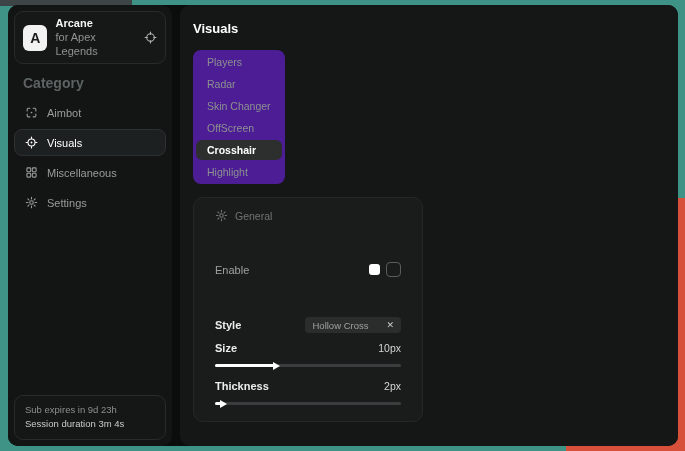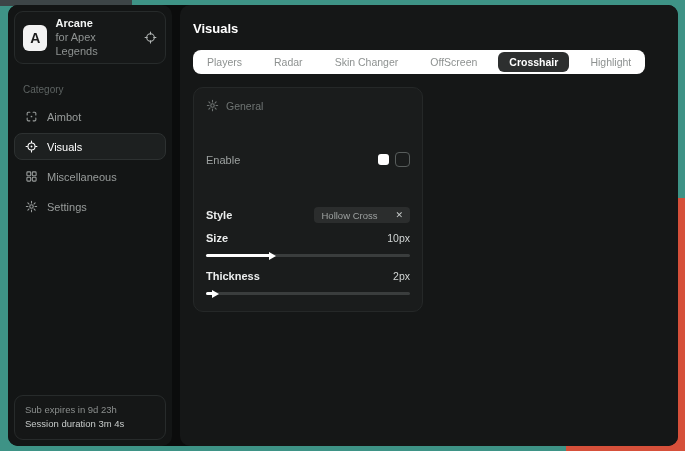--- a/index.html
+++ b/index.html
@@ -16,42 +16,42 @@
            padding:6px;box-sizing:border-box;display:flex;flex-direction:column;margin-right:8px;}
   .brand{border:1px solid #272b2b;border-radius:9px;padding:5px 8px;display:flex;
          align-items:center;gap:8px;background:#161818;}
   .logo{width:26px;height:26px;background:#f2f2f2;border-radius:6px;display:flex;
         align-items:center;justify-content:center;color:#1a1a1a;font-weight:700;font-size:14px;}
   .brand-text{display:flex;flex-direction:column;line-height:1.25;}
   .brand-name{font-size:11px;font-weight:700;color:#f3f5f4;}
   .brand-sub{font-size:11px;color:#8e9291;}
   .brand .icon{margin-left:auto;color:#b4b8b7;}
 
-  .category-label{font-size:10px;color:#5d6362;margin:20px 9px 8px;}
+  .category-label{font-size:14px;color:#5d6362;margin:11px 9px 8px;font-weight:bold;}
   .nav{display:flex;flex-direction:column;gap:3px;}
   .nav-item{height:25px;display:flex;align-items:center;gap:9px;padding:0 10px;
             border-radius:8px;color:#989c9b;font-size:11px;border:1px solid transparent;cursor:default;}
   .nav-item.selected{background:#1d2020;border-color:#2d3131;color:#ffffff;}
   .icon{display:inline-flex;}
   .icon svg{width:13px;height:13px;display:block;fill:none;stroke:currentColor;
             stroke-width:2;stroke-linecap:round;stroke-linejoin:round;}
   .status-box{margin-top:auto;border:1px solid #272b2b;border-radius:9px;
               padding:7px 10px;font-size:9.5px;line-height:1.55;background:#151717;}
   .status-dim{color:#8b8f8e;}
   .status-bright{color:#c8cccb;}
 
   
   .content{flex:1;background:#151717;border-radius:10px;padding:12px 13px;box-sizing:border-box;}
   .page-title{font-size:13px;font-weight:700;color:#ffffff;margin:4px 0 14px;}
-  .tabs{display:inline-flex;background:#ffffff;border-radius:8px;padding:2px 3px;gap:10px;}
+  .tabs{display:inline-flex;background:#4c1d95;border-radius:8px;padding:2px 3px;gap:2px;flex-direction:column;}
   .tab{padding:4px 11px;font-size:10.5px;color:#8d9190;border-radius:6px;white-space:nowrap;cursor:default;}
   .tab.selected{background:#2d2f2f;color:#ffffff;font-weight:600;}
 
   .card{margin-top:13px;width:230px;background:#1a1c1c;border:1px solid #252828;
-        border-radius:10px;padding:11px 12px 13px;box-sizing:border-box;}
+        border-radius:10px;padding:11px 21px 13px;box-sizing:border-box;}
   .card-head{display:flex;align-items:center;gap:7px;color:#6f7473;font-size:10.5px;margin-bottom:11px;}
   .row{display:flex;justify-content:space-between;align-items:center;margin-bottom:9px;margin-top:40px;}
   .label-dim{font-size:11px;color:#9da1a0;}
   .label-strong{font-size:11px;font-weight:600;color:#eceeee;}
   .controls{display:flex;align-items:center;gap:6px;}
   .swatch{width:11px;height:11px;border-radius:3px;}
   .checkbox{width:13px;height:13px;border:1.5px solid #585d5c;border-radius:4px;background:transparent;}
   .chip{display:inline-flex;align-items:center;gap:18px;background:#2b2d2d;border-radius:4px;
         padding:2.5px 7px;font-size:9.5px;color:#9da1a0;}
   .chip-x{color:#c6cac9;font-size:9px;line-height:1;}

